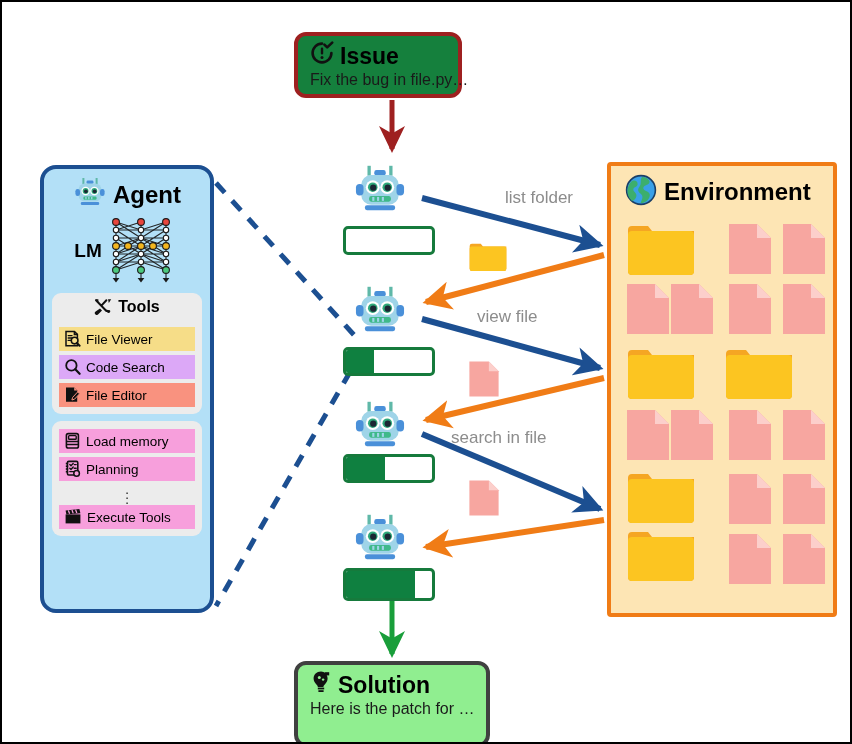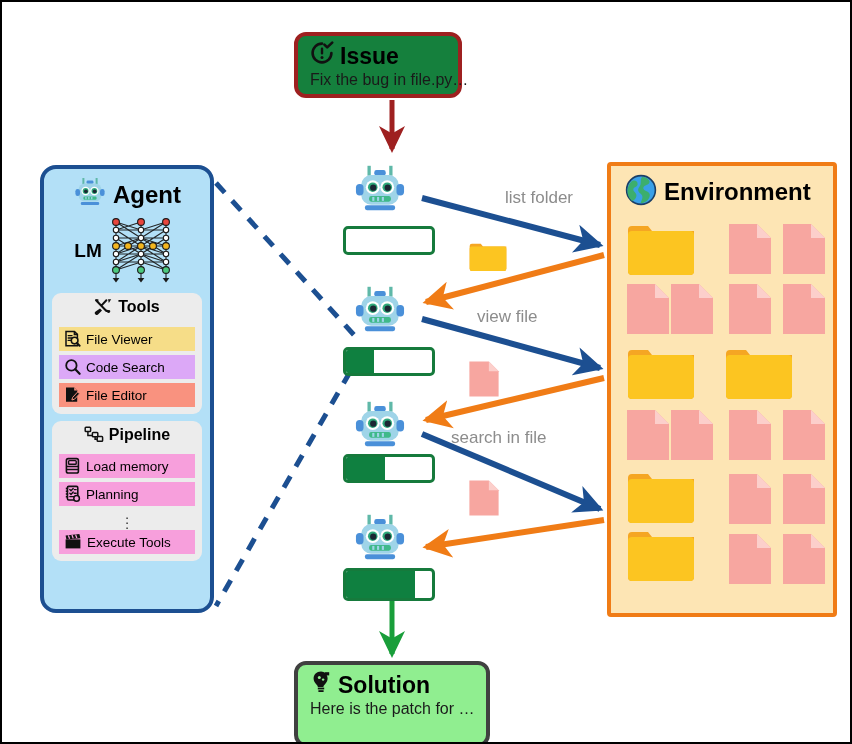--- a/index.html
+++ b/index.html
@@ -334,31 +334,20 @@
             <path d="M2,1.4 L10.2,1.4 L13.2,4.4 L13.2,15.8 L2,15.8 Z" fill="#111"></path>
             <path d="M10.2,1.4 L10.2,4.4 L13.2,4.4" fill="#f9927f"></path>
             <path d="M8.6,11.4 L13.6,6 L15.6,7.8 L10.5,13.2 L7.9,14 Z" fill="#111" stroke="#f9927f" stroke-width="1"></path>
           </svg>
         </span>
         <span>File Editor</span>
       </div>
     </div>
 
     <div class="section" style="margin-top:7px;">
-      <div class="section-title">
-        <span>
-          <svg width="20" height="17" viewBox="0 0 20 17">
-            <rect x="1.2" y="1.2" width="5.4" height="4.4" rx="0.8" fill="none" stroke="#111" stroke-width="1.5"></rect>
-            <rect x="8.4" y="6.4" width="5.4" height="4.4" rx="0.8" fill="none" stroke="#111" stroke-width="1.5"></rect>
-            <rect x="13.2" y="10.6" width="5.4" height="4.6" rx="0.8" fill="none" stroke="#111" stroke-width="1.5"></rect>
-            <path d="M3.9,5.8 L3.9,9.4 L8.2,9.4 M11.1,10.9 L11.1,13.2 L13,13.2" fill="none" stroke="#111" stroke-width="1.5"></path>
-          </svg>
-        </span>
-        <span>Pipeline</span>
-      </div>
 
       <div class="chip" style="background:#f79fdc;">
         <span class="chip-ico">
           <svg width="17" height="18" viewBox="0 0 17 18">
             <rect x="2.4" y="1.6" width="12" height="14.4" rx="1.8" fill="none" stroke="#111" stroke-width="1.6"></rect>
             <rect x="4.6" y="3.6" width="7.6" height="3.6" rx="0.8" fill="none" stroke="#111" stroke-width="1.4"></rect>
             <path d="M2.4,9.6 L14.4,9.6 M2.4,12.4 L14.4,12.4" stroke="#111" stroke-width="1.5"></path>
           </svg>
         </span>
         <span>Load memory</span>

